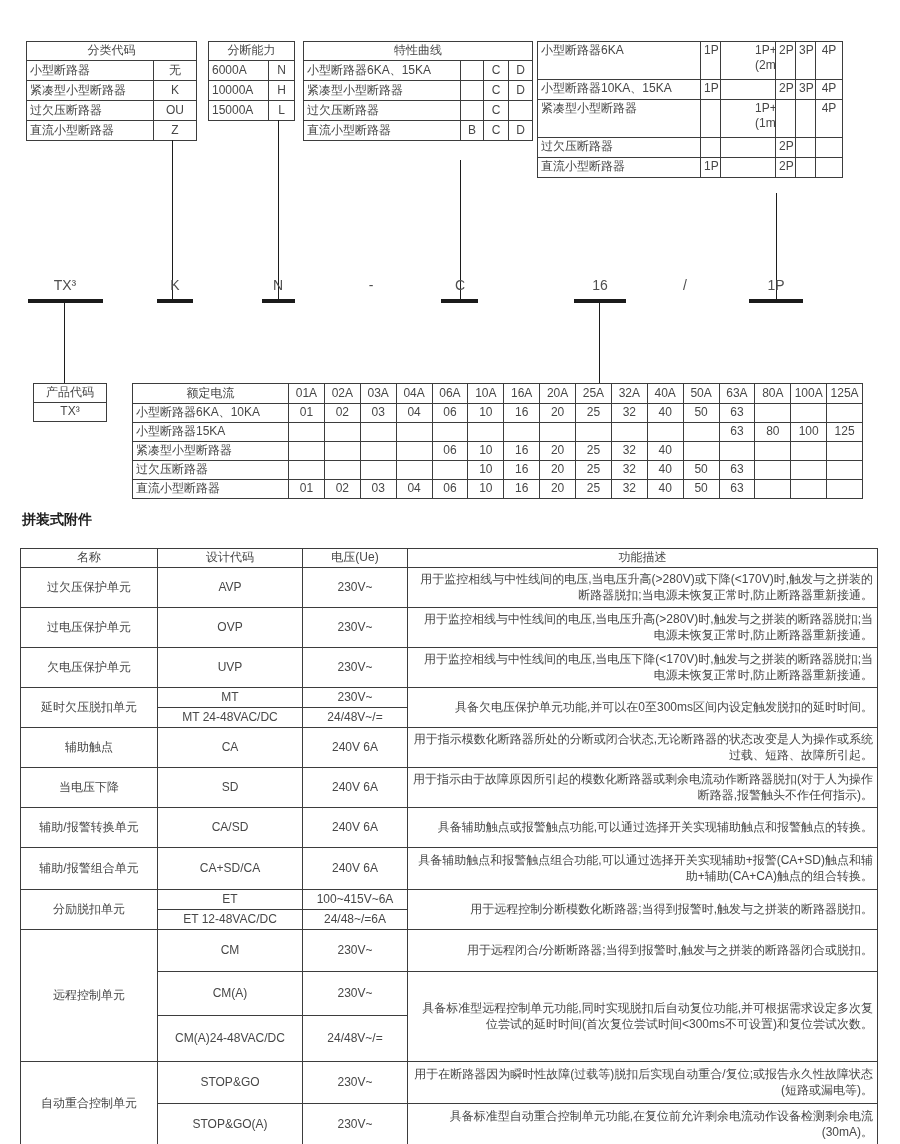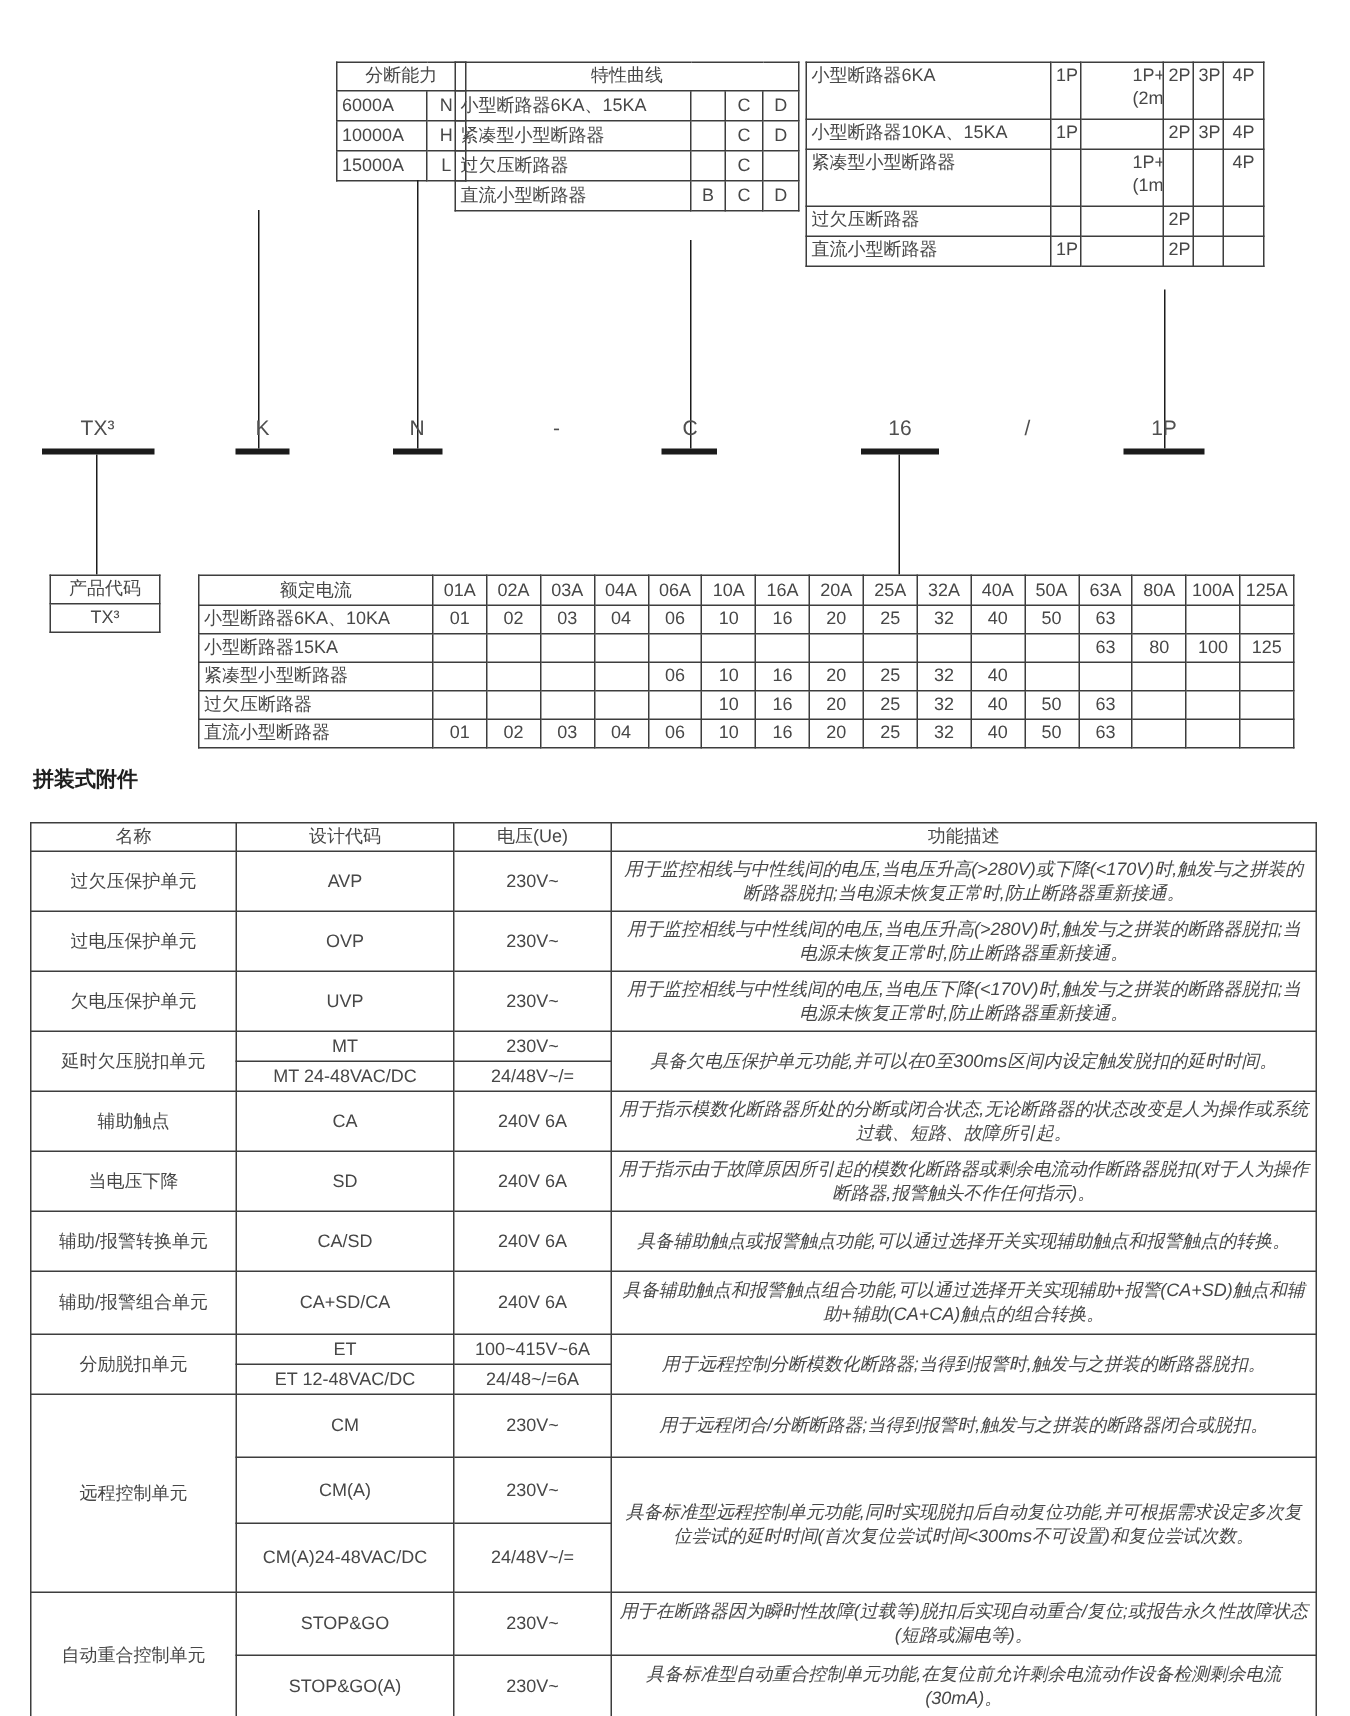--- a/index.html
+++ b/index.html
@@ -9,21 +9,21 @@
 
   table { position:absolute; border-collapse:collapse; table-layout:fixed; font-size:12px; color:#474747; }
   td,th { border:1px solid #3d3d3d; padding:1px 3px; text-align:center; font-weight:normal;
           overflow:hidden; white-space:nowrap; line-height:1.3; }
   .lft { text-align:left; }
   .pre { white-space:pre-line; line-height:1.25;padding-left:34px; }
   .vtop td { vertical-align:top; }
 
   
   #t-class   { left:26px;  top:41px;  width:170px; }
-  #t-break   { left:224px; top:41px;  width:86px;  }
+  #t-break   { left:208px; top:41px;  width:86px;  }
   #t-curve   { left:303px; top:41px;  width:229px; }
   #t-poles   { left:537px; top:41px;  width:305px; }
   #t-class tr, #t-break tr, #t-curve tr { height:20px; }
   #t-class tr.hdr, #t-break tr.hdr, #t-curve tr.hdr, #t-poles tr.hdr { height:19px; }
   #t-poles tr.r1 { height:38px; }
   #t-poles tr.r2 { height:20px; }
 
   
   .vline { position:absolute; width:1px; background:#1c1c1c; }
 
@@ -35,27 +35,54 @@
   
   #t-product { left:33px;  top:383px; width:74px; }
   #t-product tr { height:19px; }
   #t-current { left:132px; top:383px; width:731px; }
   #t-current tr.hdr { height:20px; }
   #t-current tr { height:19px; }
 
   .section-title { position:absolute; left:22px; top:511px; font-size:14px; font-weight:bold; color:#1f1f1f; }
 
   #t-acc { left:20px; top:548px; width:858px; }
-  #t-acc td.desc { text-align:center; white-space:normal; padding:2px 4px; line-height:1.3; vertical-align:middle;font-style:italic; }
+  #t-acc td.desc { text-align:right; white-space:normal; padding:2px 4px; line-height:1.3; vertical-align:middle; }
 </style>
 </head>
 <body>
 
 <div class="page">
 
+  <table id="t-class">
+    <colgroup>
+        <col style="width:127px">
+        <col style="width:43px">
+      </colgroup>
+    <tbody>
+        <tr class="hdr">
+      <th colspan="2">分类代码</th>
+    </tr>
+    <tr>
+      <td class="lft">小型断路器</td>
+      <td>无</td>
+    </tr>
+    <tr>
+      <td class="lft">紧凑型小型断路器</td>
+      <td>K</td>
+    </tr>
+    <tr>
+      <td class="lft">过欠压断路器</td>
+      <td>OU</td>
+    </tr>
+    <tr>
+      <td class="lft">直流小型断路器</td>
+      <td>Z</td>
+    </tr>
+  </tbody>
+    </table>
 
   <table id="t-break">
     <colgroup>
         <col style="width:60px">
         <col style="width:26px">
       </colgroup>
     <tbody>
         <tr class="hdr">
       <th colspan="2">分断能力</th>
     </tr>

